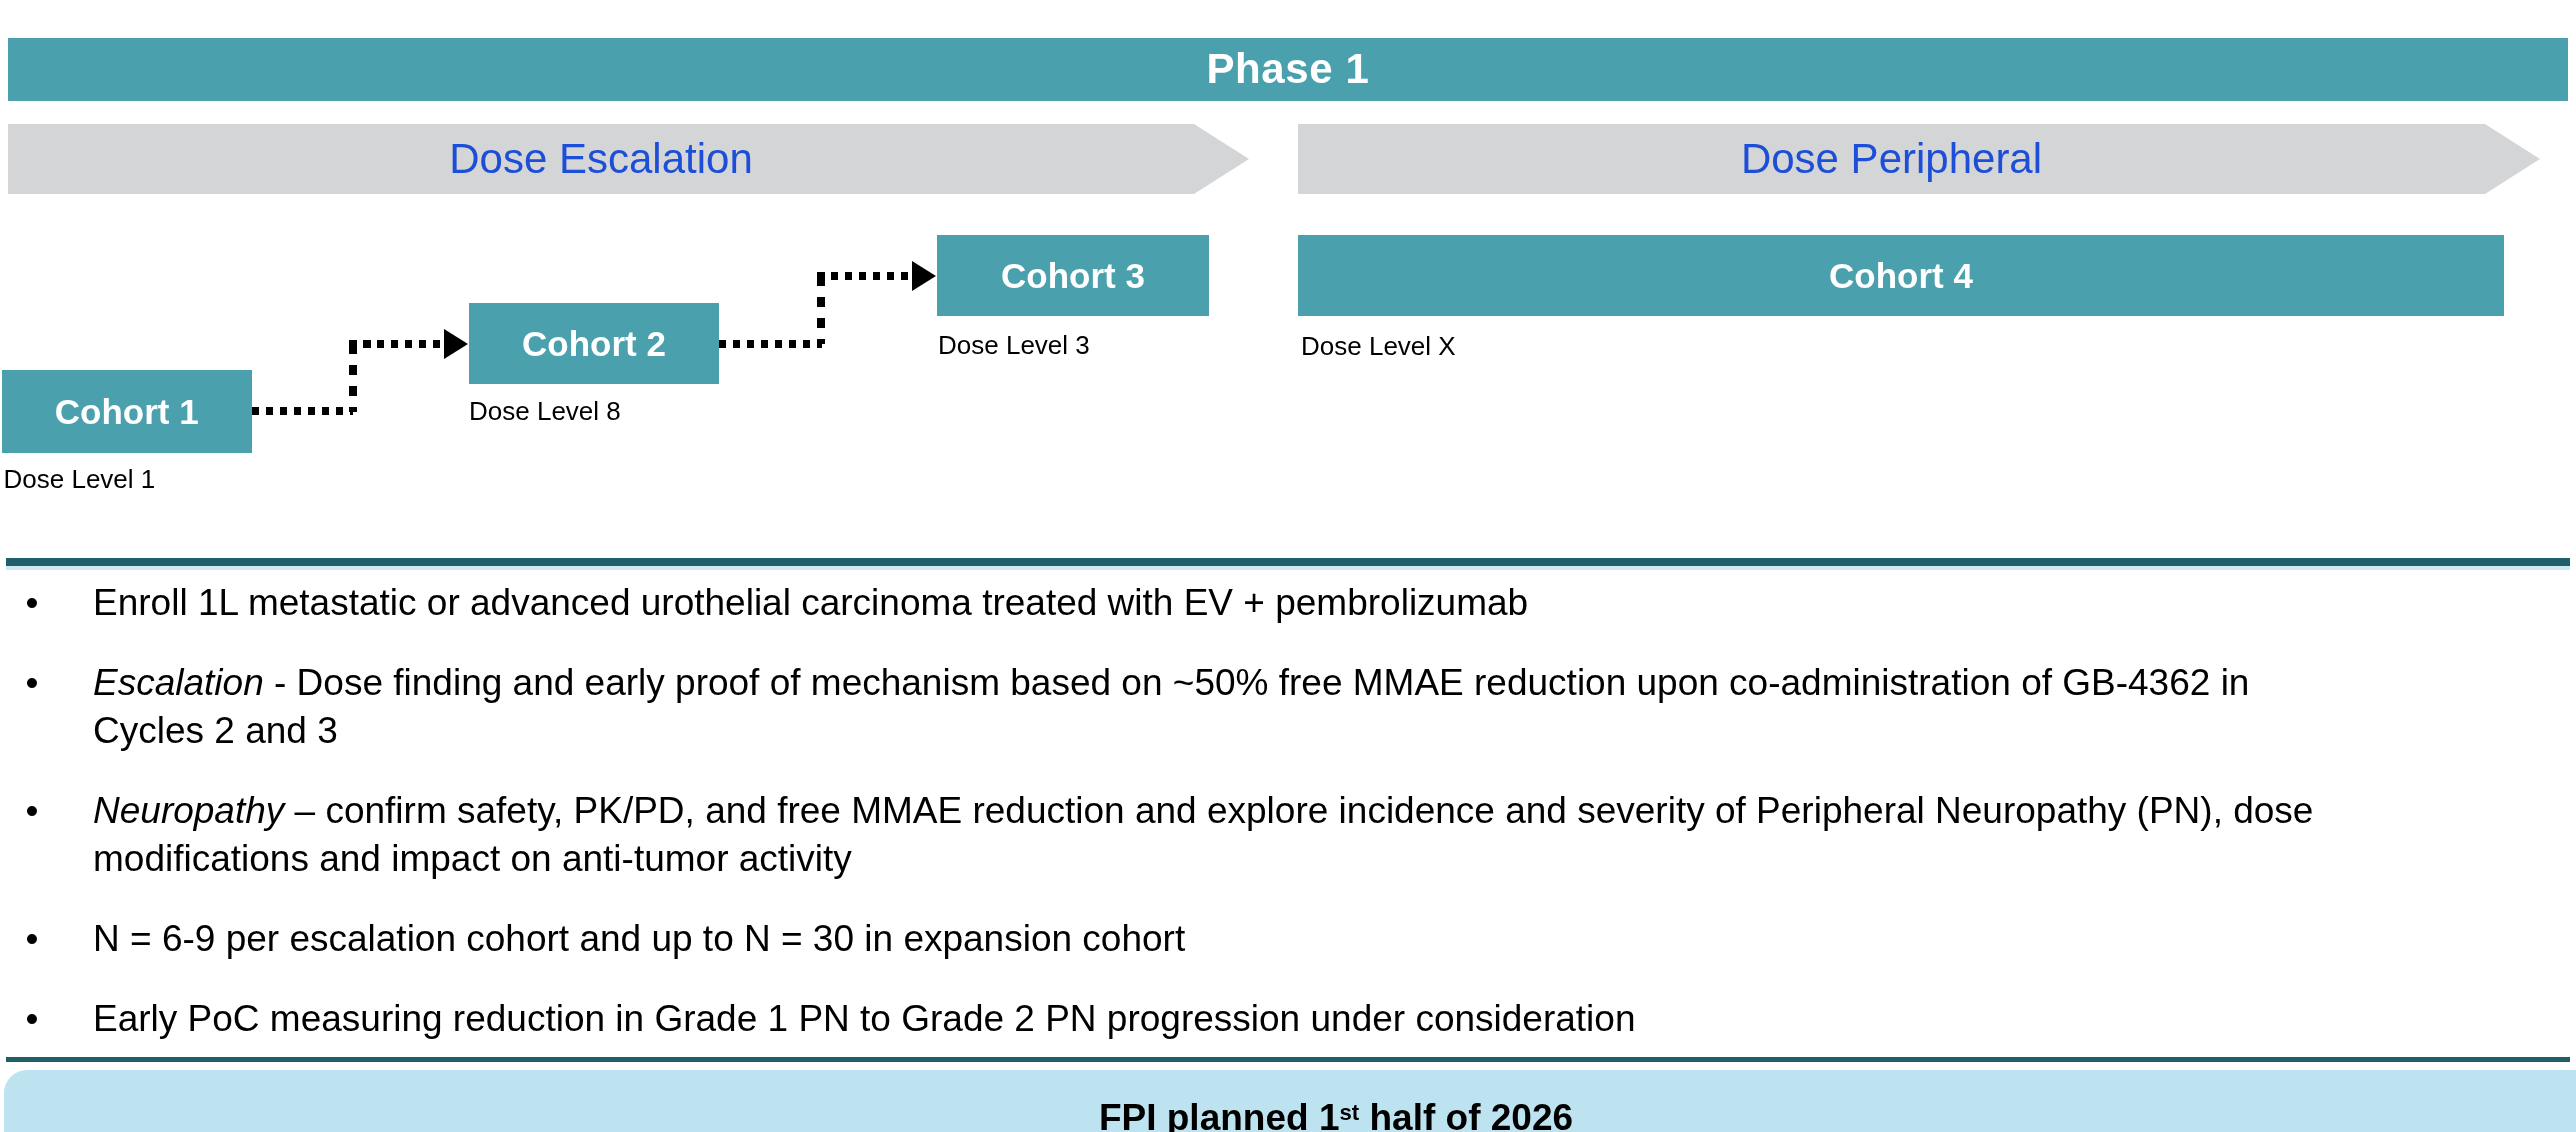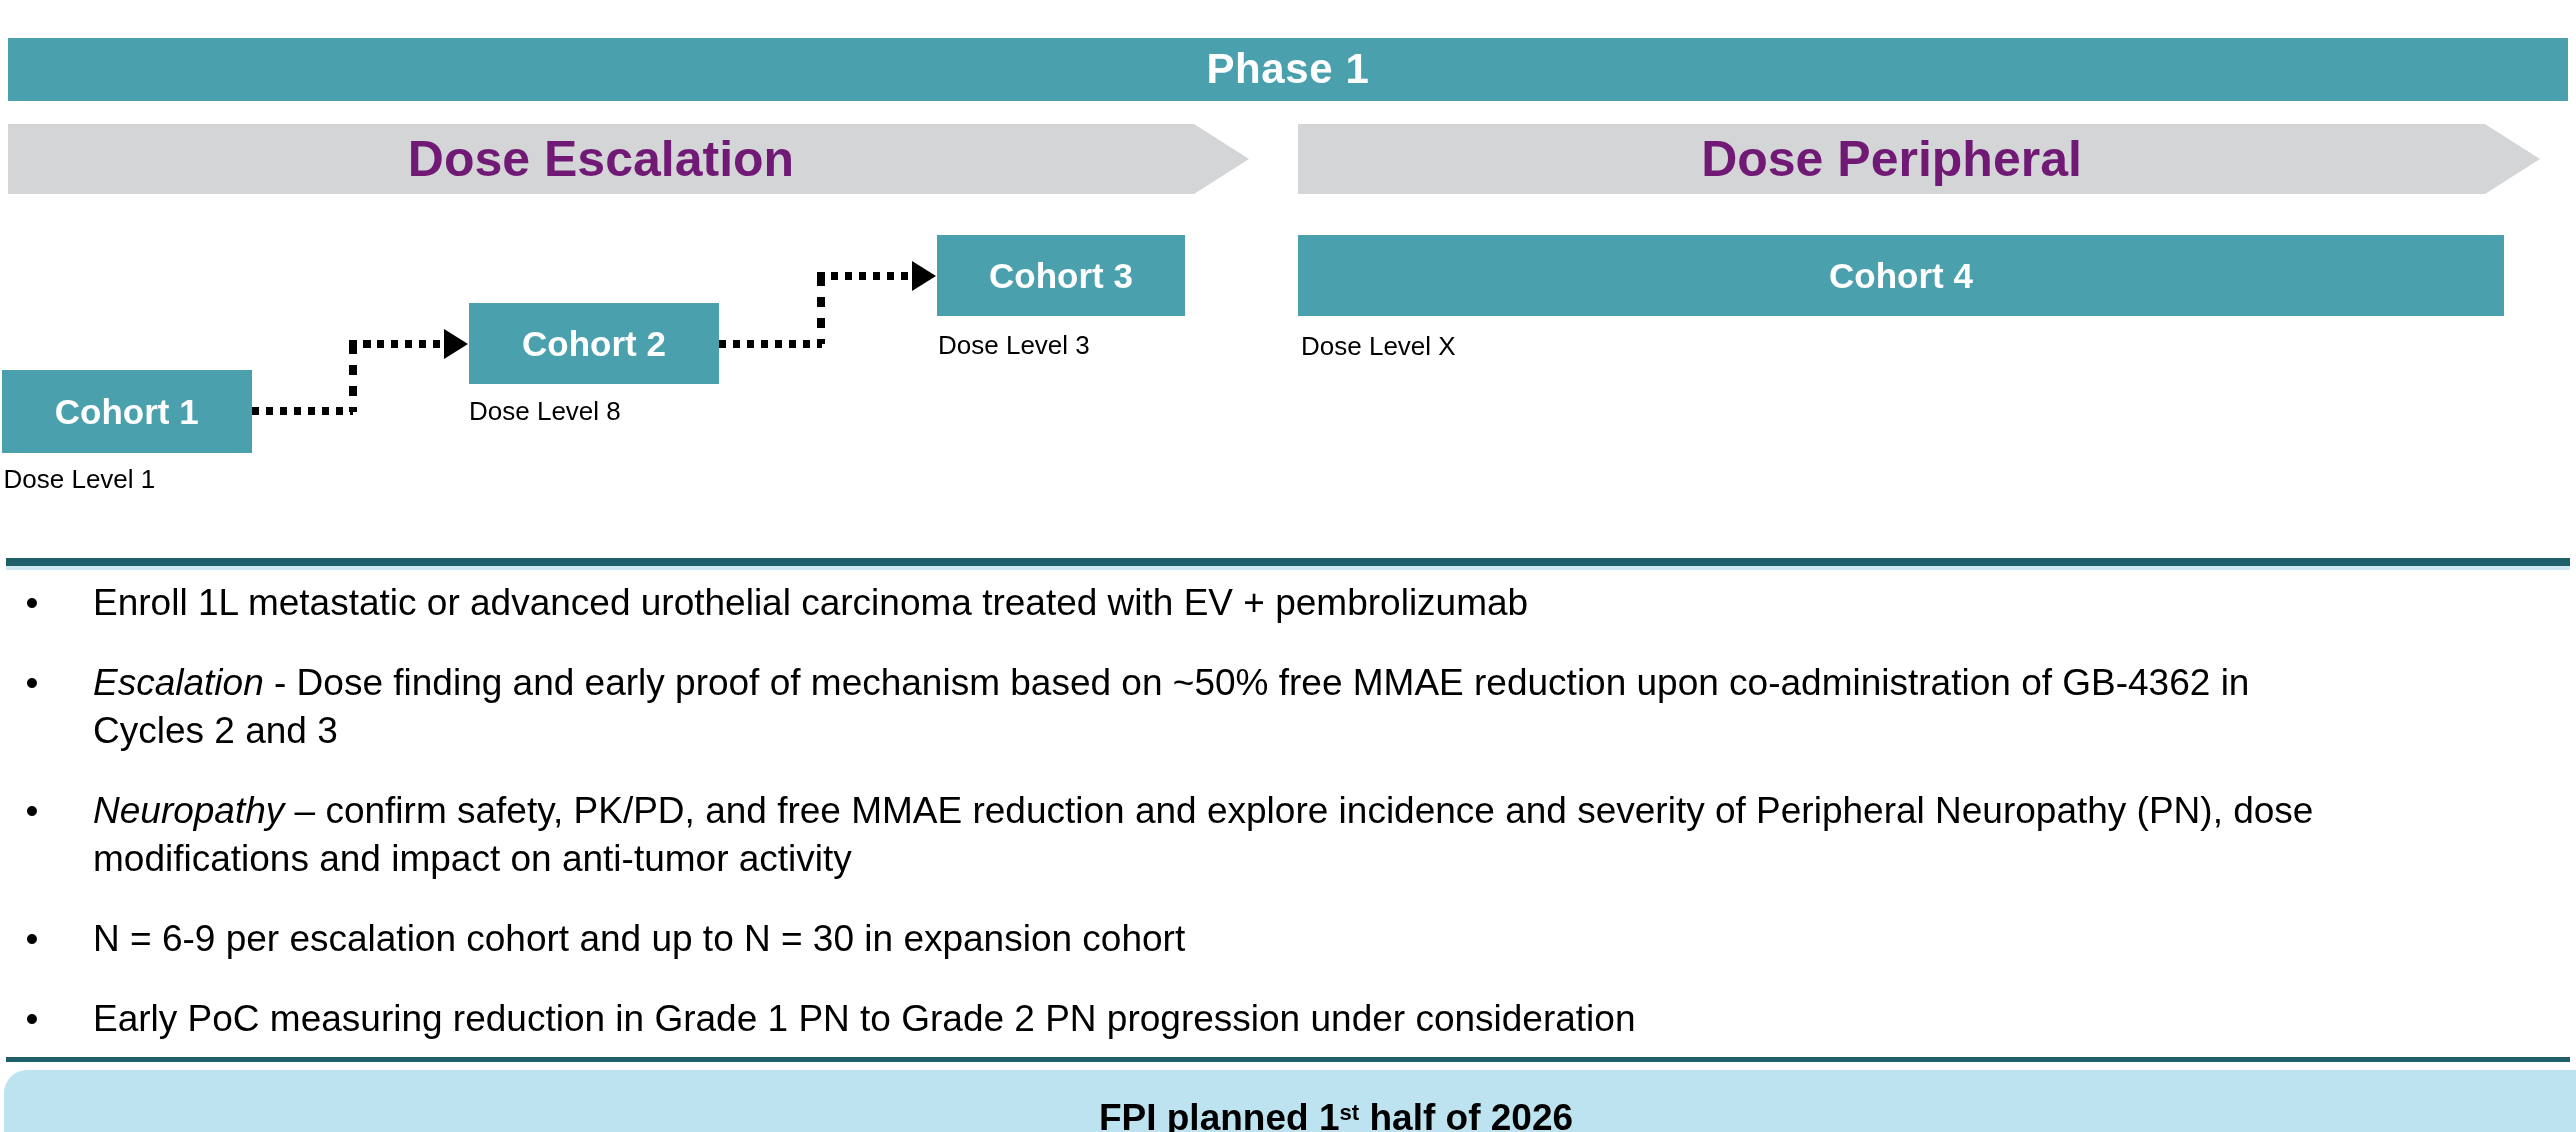--- a/index.html
+++ b/index.html
@@ -31,33 +31,33 @@
     position: absolute;
     top: 92px; height: 70px;
     background: #D4D5D7;
     display: flex; align-items: center; justify-content: center;
     padding-right: 55px; box-sizing: border-box;
     clip-path: polygon(0 0, calc(100% - 55px) 0, 100% 50%, calc(100% - 55px) 100%, 0 100%);
   }
   .chevron-escalation { left: 8px;   width: 1241px; }
   .chevron-expansion  { left: 1298px; width: 1242px; }
   .chevron span {
-    color: #701a75; font-size: 50px; font-weight: 700;
+    color: #1d4ed8; font-size: 42px; font-weight: 400;
   }
 
   
   .cohort {
     position: absolute;
     background: #4AA1AD;
     display: flex; align-items: center; justify-content: center;
   }
   .cohort span { color: #fff; font-size: 35px; font-weight: 700; }
   .cohort-1 { left: 1.7px;    top: 338px; width: 250px;  height: 83px; }
   .cohort-2 { left: 469px;  top: 271px; width: 250px;  height: 81px; }
-  .cohort-3 { left: 937px; top: 203px; width: 248px;  height: 81px; }
+  .cohort-3 { left: 937px; top: 203px; width: 272px;  height: 81px; }
   .cohort-4 { left: 1298px; top: 203px; width: 1206px; height: 81px; }
 
   .dose-label {
     position: absolute;
     font-size: 26px; line-height: 40px; color: #000;
     white-space: nowrap;
   }
   .dose-1 { left: 3.5px;    top: 427px; }
   .dose-2 { left: 469px;  top: 359px; }
   .dose-3 { left: 938px; top: 293px; }

